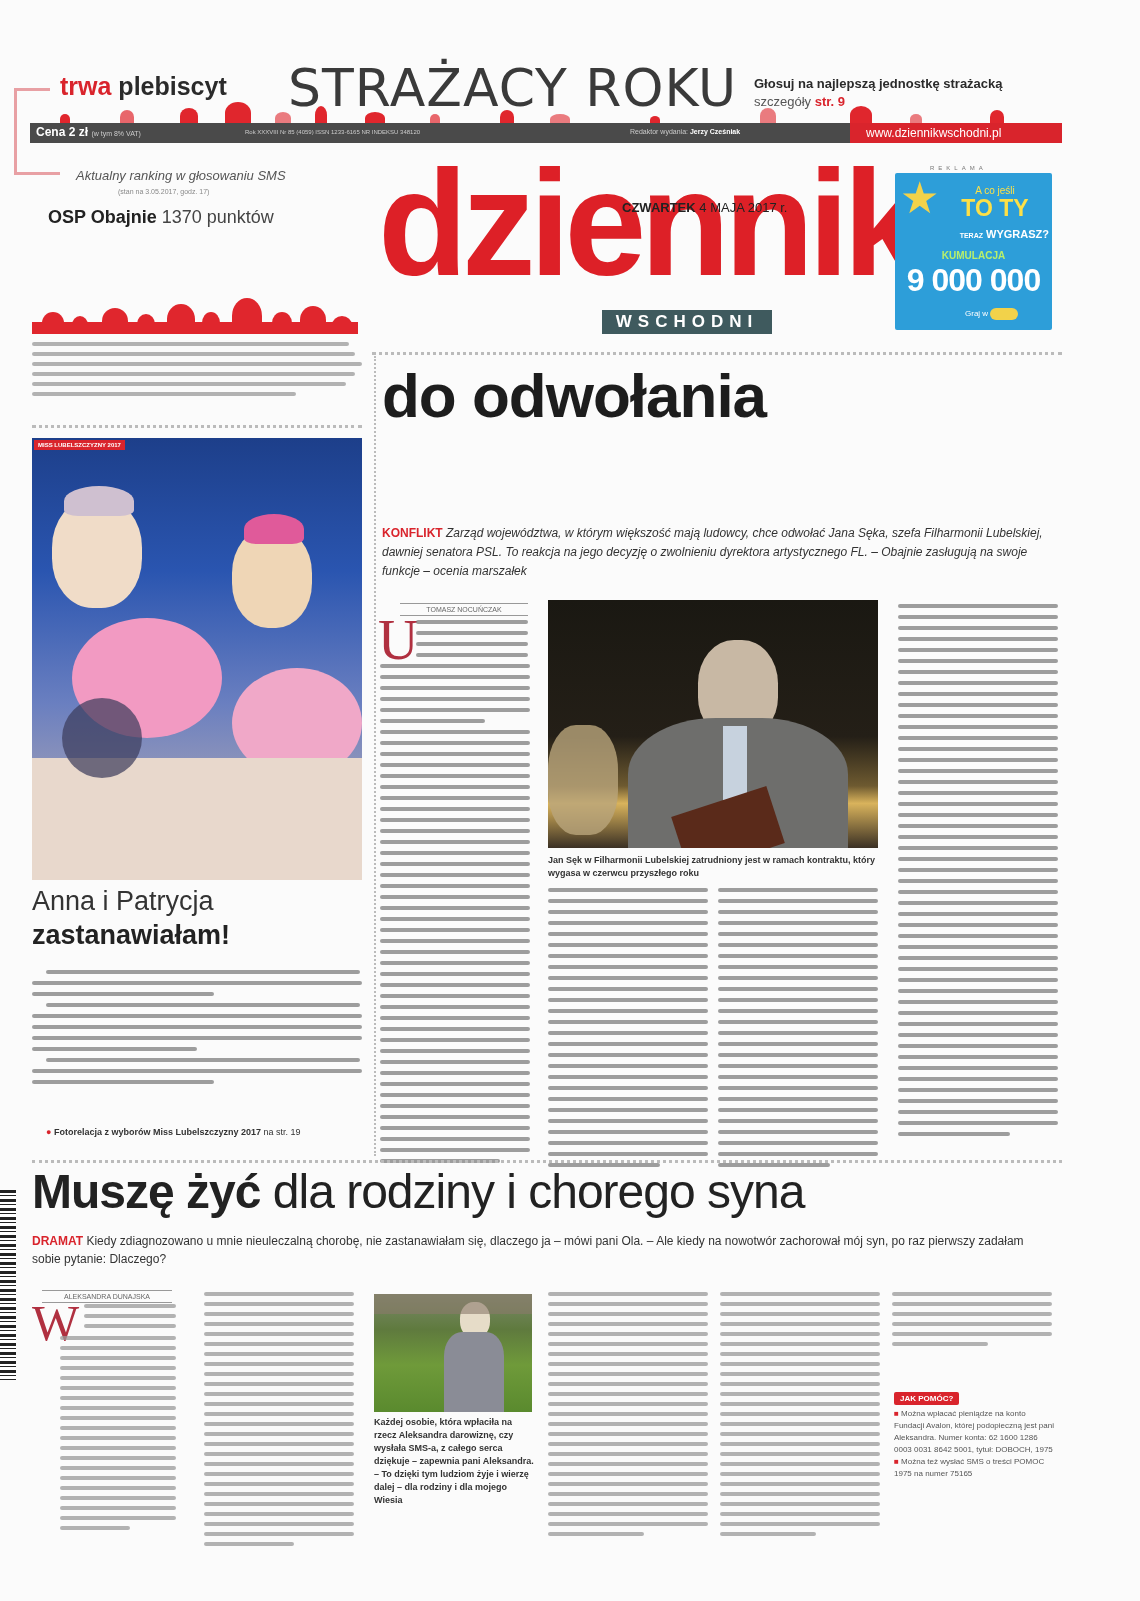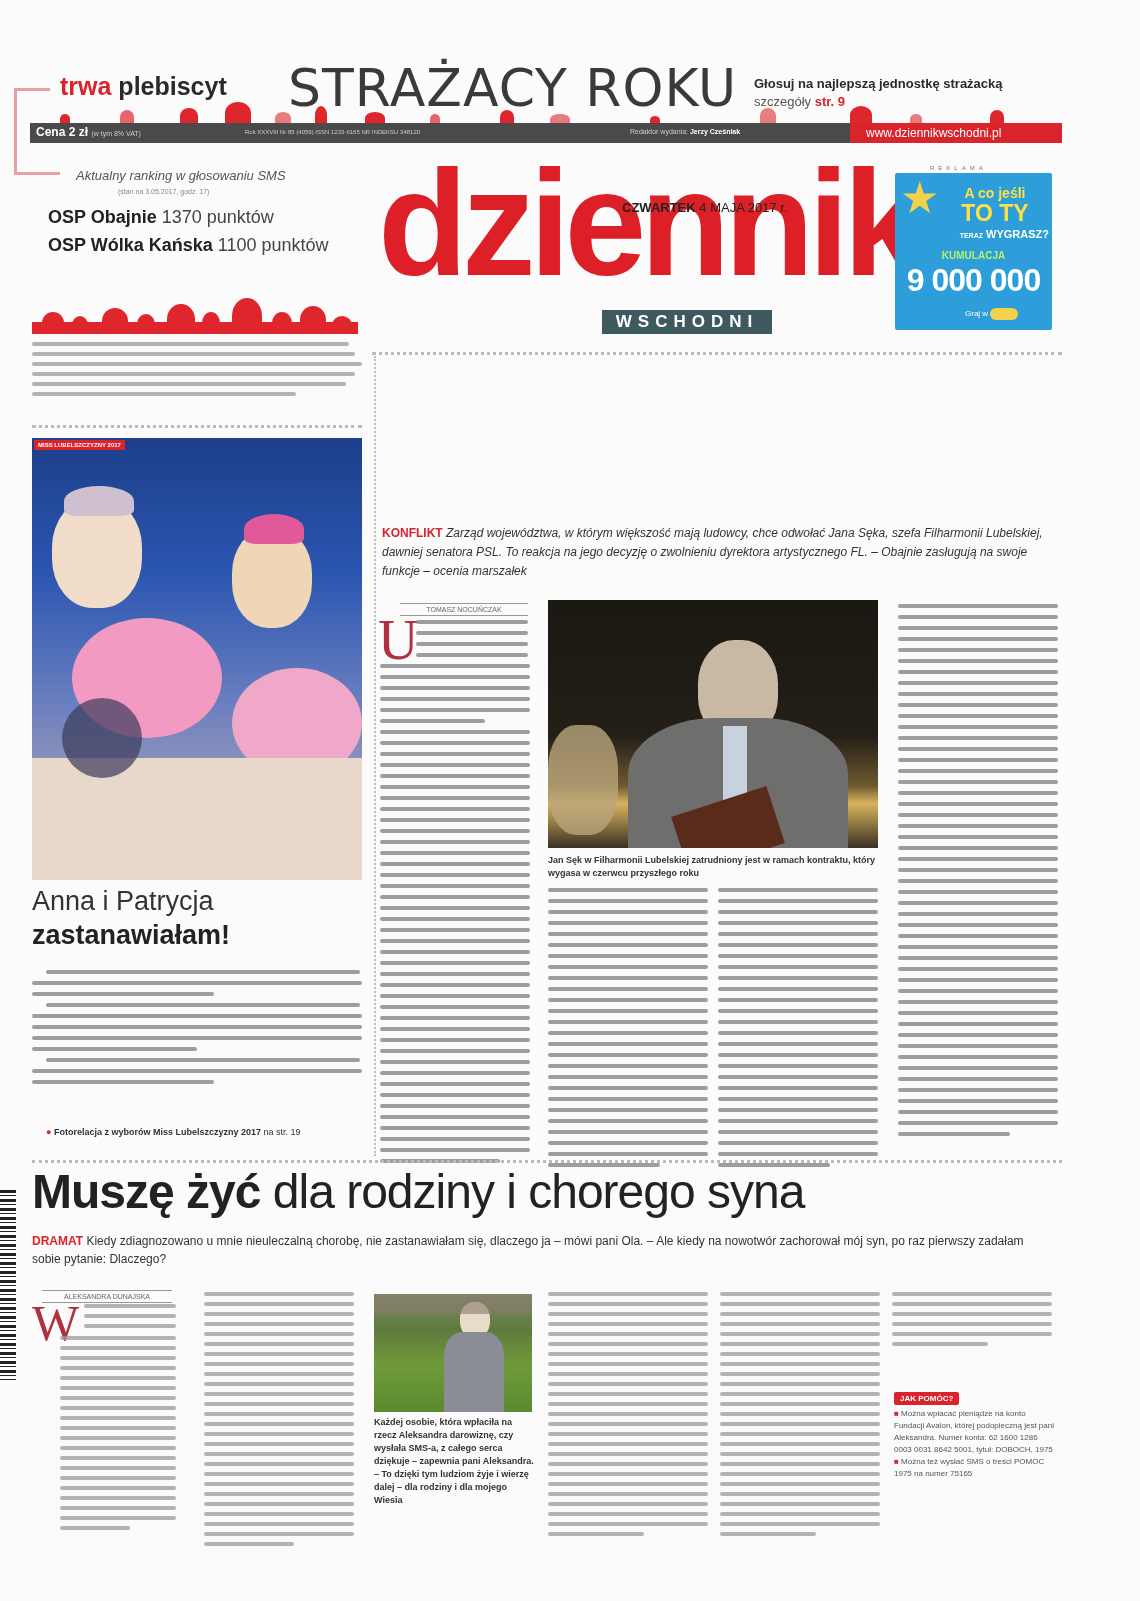--- a/index.html
+++ b/index.html
@@ -63,21 +63,20 @@
     <b style="color:#fff;">Jerzy Cześniak</b>
   </div>
   <div class="abs" style="left:866px;top:126px;font-size:12px;color:#fff;">www.dziennikwschodni.pl</div>
 </div>
 
 <div>
   <div class="abs" style="left:76px;top:168px;font-size:13px;color:#555;font-style:italic;">Aktualny ranking w głosowaniu SMS</div>
   <div class="abs" style="left:118px;top:188px;font-size:7px;color:#888;">(stan na 3.05.2017, godz. 17)</div>
   <div class="abs" style="left:48px;top:203px;font-size:18px;line-height:28px;color:#222;">
     <div><b>OSP Obajnie</b> <span style="color:#444;">1370 punktów</span></div>
-    <div><b>OSP Wólka Kańska</b> <span style="color:#444;">1100 punktów</span></div>
   </div>
 
   <div class="flames" style="left:32px;top:296px;width:326px;height:38px;">
     <span style="left:0;width:326px;height:12px;border-radius:0;"></span>
     <span style="left:10px;width:22px;height:22px;"></span>
     <span style="left:40px;width:16px;height:18px;"></span>
     <span style="left:70px;width:26px;height:26px;"></span>
     <span style="left:105px;width:18px;height:20px;"></span>
     <span style="left:135px;width:28px;height:30px;"></span>
     <span style="left:170px;width:18px;height:22px;"></span>
@@ -105,37 +104,38 @@
     <b>CZWARTEK</b>
     <span>4 MAJA 2017 r.</span>
   </div>
 </div>
 
 <div>
   <div class="abs" style="left:930px;top:165px;font-size:6px;color:#777;letter-spacing:4px;">REKLAMA</div>
   <div class="abs" style="left:895px;top:173px;width:157px;height:157px;background:#2d9ed9;border-radius:2px;"></div>
   <div class="abs" style="left:900px;top:176px;font-size:44px;color:#f2d24a;line-height:1;">★</div>
   <div class="abs" style="left:945px;top:185px;width:100px;text-align:center;">
-    <div style="font-size:14px;color:#fde047;font-weight:bold;">A co jeśli</div>
+    <div style="font-size:10px;color:#fde047;font-weight:normal;">A co jeśli</div>
     <div style="font-size:23px;color:#fde047;font-weight:bold;line-height:24px;">TO TY</div>
   </div>
   <div class="abs" style="left:903px;top:228px;width:146px;text-align:right;font-size:11px;color:#fff;font-weight:bold;">
     <span style="font-size:7px;">TERAZ</span> <span>WYGRASZ?</span>
   </div>
   <div class="abs" style="left:895px;top:250px;width:157px;text-align:center;font-size:10px;color:#b8f06b;font-weight:bold;">KUMULACJA</div>
   <div class="abs" style="left:895px;top:262px;width:157px;text-align:center;font-size:32px;color:#fff;font-weight:bold;letter-spacing:-1px;">9 000 000</div>
   <div class="abs" style="left:965px;top:308px;font-size:8px;color:#fff;">
     <span>Graj w</span> <span style="display:inline-block;width:28px;height:12px;background:#f2d24a;border-radius:6px;vertical-align:middle;"></span>
   </div>
 </div>
 
 <div>
   <div class="dotted-h" style="left:372px;top:352px;width:690px;"></div>
   <div class="dotted-v" style="left:374px;top:356px;height:800px;"></div>
   <div class="abs" style="left:382px;top:362px;font-size:62px;color:#1d1d1d;letter-spacing:-1.5px;line-height:68px;">
+    <div style="font-weight:bold;letter-spacing:-1px;">do odwołania</div>
   </div>
   <div class="abs" style="left:382px;top:524px;width:680px;font-size:12px;line-height:19px;color:#333;font-style:italic;">
     <span class="red" style="font-weight:bold;font-style:normal;">KONFLIKT</span>
     <span>Zarząd województwa, w którym większość mają ludowcy, chce odwołać Jana Sęka, szefa Filharmonii Lubelskiej, dawniej senatora PSL. To reakcja na jego decyzję o zwolnieniu dyrektora artystycznego FL. – Obajnie zasługują na swoje funkcje – ocenia marszałek</span>
   </div>
 
   <div class="abs" style="left:400px;top:603px;width:128px;border-top:1px solid #999;border-bottom:1px solid #999;font-size:7px;color:#666;text-align:center;padding:2px 0;">TOMASZ NOCUŃCZAK</div>
   <div class="abs" style="left:378px;top:612px;font-size:56px;color:#b03040;font-family:'Liberation Serif',serif;line-height:1;">U</div>
   <div class="abs txtlines dense" style="left:416px;top:620px;width:112px;">
     <div></div>

